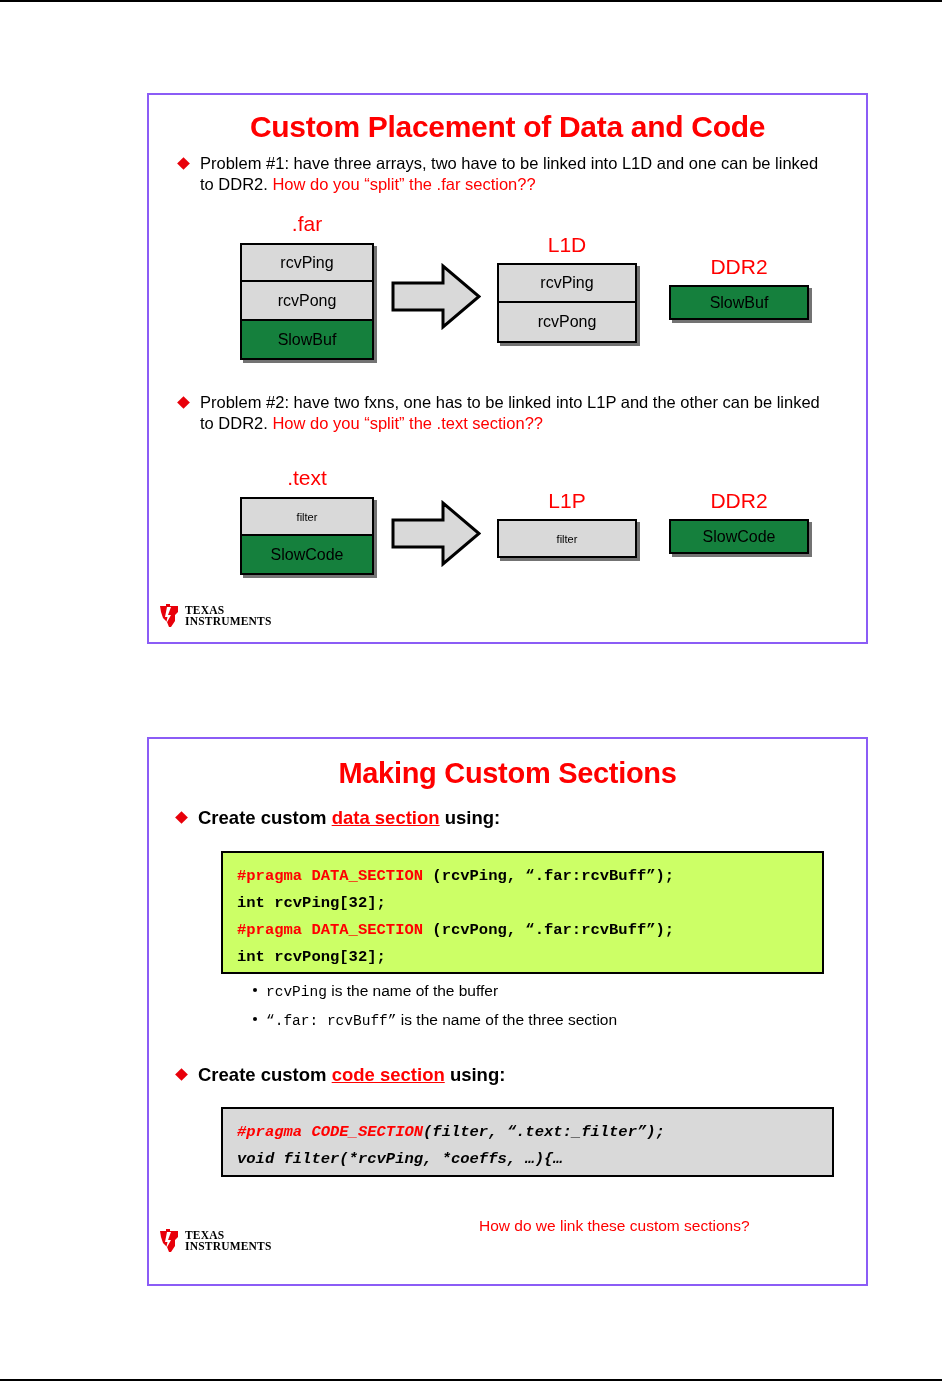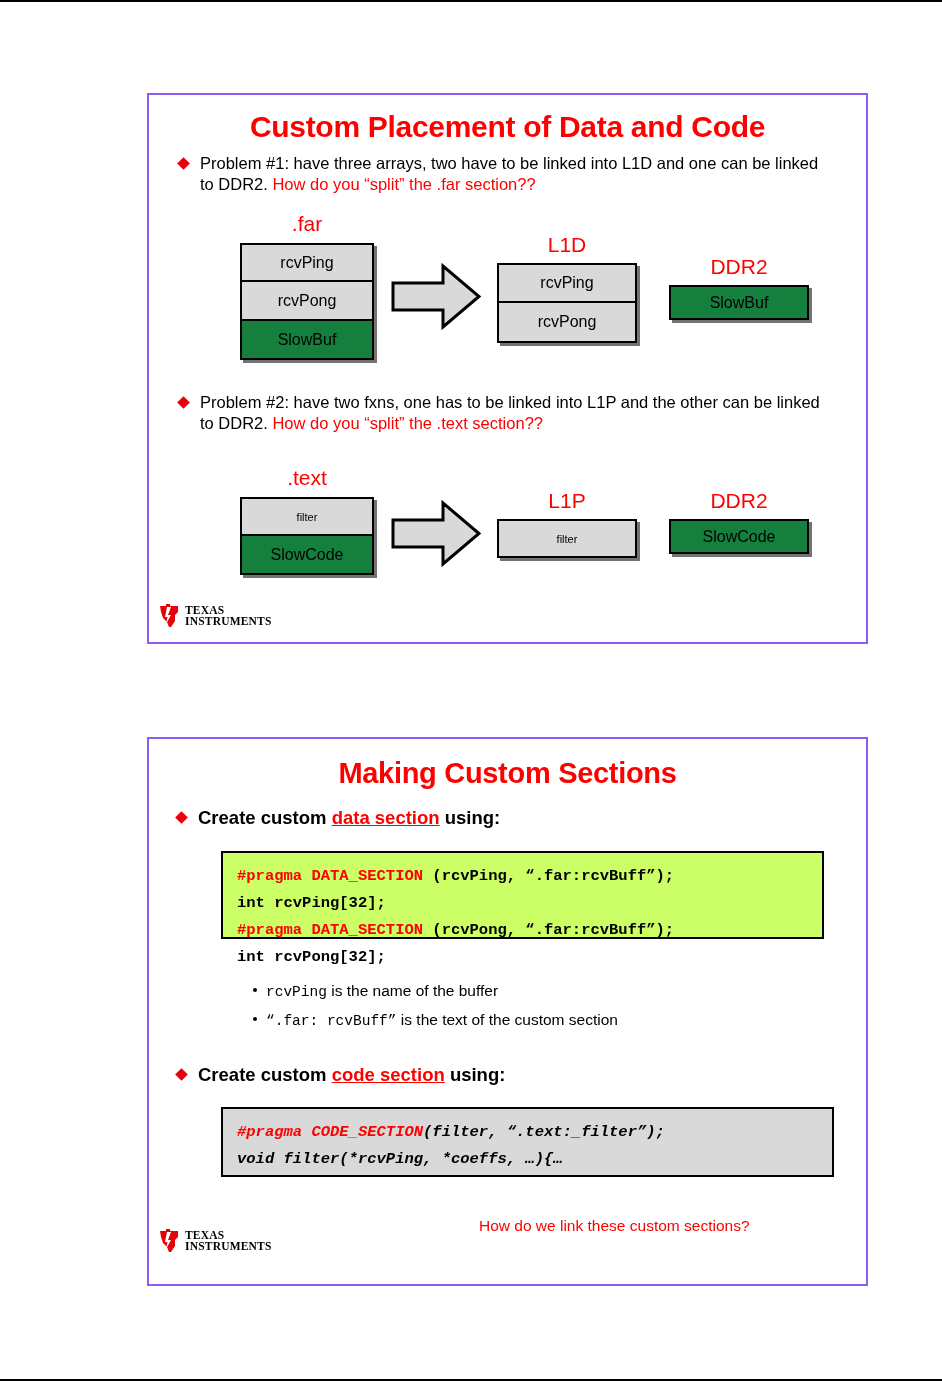--- a/index.html
+++ b/index.html
@@ -172,35 +172,35 @@
 
 <div class="slide" id="slide-2">
 
   <div class="slide-title">Making Custom Sections</div>
 
   <div class="bullet b-bold" style="left:28px;top:68px;width:660px;">
     <div class="dia"></div>
     <div class="btxt"><span>Create custom </span><span class="ul-red">data section</span><span> using:</span></div>
   </div>
 
-  <div class="codebox green" style="left:72px;top:112px;width:603px;height:88px;">
+  <div class="codebox green" style="left:72px;top:112px;width:603px;height:123px;">
     <div class="codeline"><span class="red">#pragma DATA_SECTION</span><span> (rcvPing, “.far:rcvBuff”);</span></div>
     <div class="codeline"><span class="red"></span><span>int rcvPing[32];</span></div>
     <div class="codeline"><span class="red">#pragma DATA_SECTION</span><span> (rcvPong, “.far:rcvBuff”);</span></div>
     <div class="codeline"><span class="red"></span><span>int rcvPong[32];</span></div>
   </div>
 
   <div class="subbul" style="left:104px;top:243px;">
     <div class="dot"></div>
     <div><span class="mono">rcvPing</span><span> is the name of the buffer</span></div>
   </div>
 
   <div class="subbul" style="left:104px;top:272px;">
     <div class="dot"></div>
-    <div><span class="mono">“.far: rcvBuff”</span><span> is the text of the custom section</span></div>
+    <div><span class="mono">“.far: rcvBuff”</span><span> is the name of the three section</span></div>
   </div>
 
   <div class="bullet b-bold" style="left:28px;top:325px;width:660px;">
     <div class="dia"></div>
     <div class="btxt"><span>Create custom </span><span class="ul-red">code section</span><span> using:</span></div>
   </div>
 
   <div class="codebox gray" style="left:72px;top:368px;width:613px;height:70px;">
     <div class="codeline"><span class="red">#pragma CODE_SECTION</span><span>(filter, “.text:_filter”);</span></div>
     <div class="codeline"><span class="red"></span><span>void filter(*rcvPing, *coeffs, …){…</span></div>

